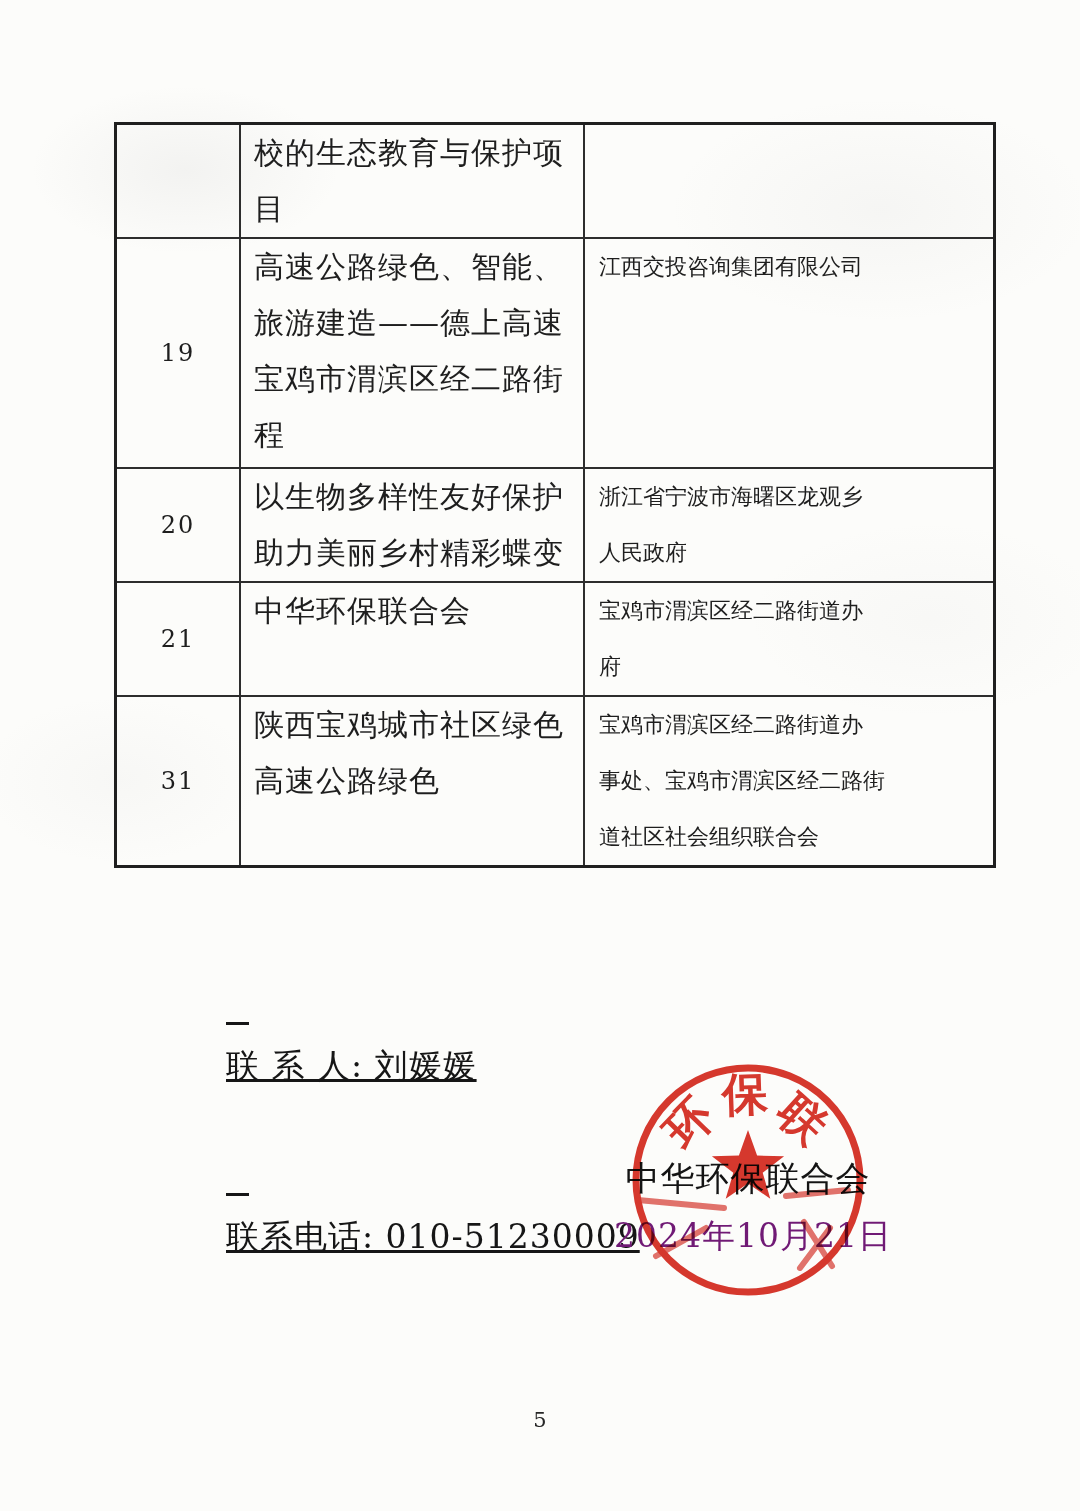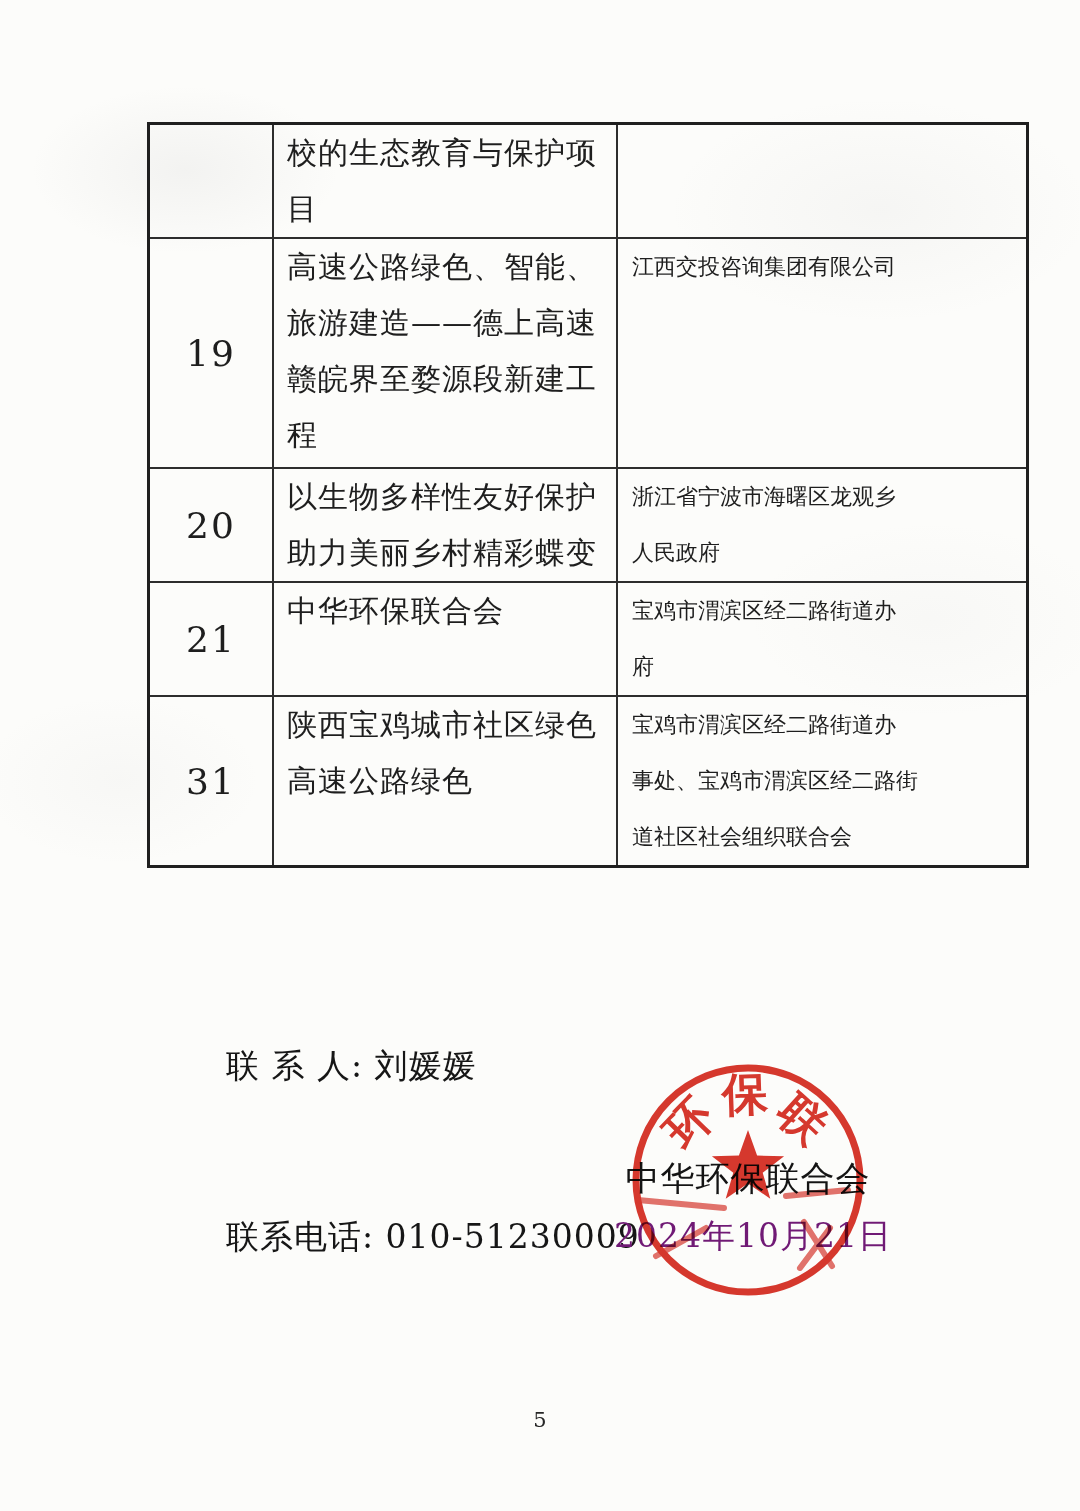--- a/index.html
+++ b/index.html
@@ -15,47 +15,47 @@
   .scan-noise {
     position:absolute; inset:0; pointer-events:none;
     background:
       radial-gradient(220px 120px at 185px 170px, rgba(160,160,160,.10), transparent 70%),
       radial-gradient(300px 160px at 880px 210px, rgba(170,170,170,.08), transparent 70%),
       radial-gradient(200px 120px at 120px 780px, rgba(170,170,170,.06), transparent 70%),
       radial-gradient(260px 140px at 930px 620px, rgba(170,170,170,.05), transparent 70%);
   }
 
   table.awards {
-    position:absolute; left:147px; top:122px;
+    position:absolute; left:114px; top:122px;
     width:837px; border-collapse:collapse; table-layout:fixed;
     border:3px solid #1f1f1f;
     padding-left:24px;
   }
   table.awards td {
     border:2px solid #2d2d2d;
     overflow:hidden;
   }
   td.col-num { width:120px; text-align:center; vertical-align:middle;
-    font-size:36px; letter-spacing:2px; }
+    font-size:24px; letter-spacing:2px; }
   td.col-project { width:325px; vertical-align:top;
     font-size:30px; line-height:56px; letter-spacing:1px;
     padding:0 4px 0 13px; white-space:pre; }
   td.col-org { width:392px; vertical-align:top;
     font-size:22px; line-height:56px; letter-spacing:0px;
     padding:0 2px 0 14px; white-space:pre; }
   tr.row-partial { height:111px; }
   tr.row-19 { height:230px; }
   tr.row-20 { height:83px; }
   tr.row-21 { height:104px; }
   tr.row-22 { height:166px; }
 
   .contact {
     position:absolute; left:226px; top:923px;
     font-size:33px; line-height:57px; letter-spacing:1px;
-    white-space:pre; color:#161616;
+    white-space:pre; color:#161616;text-decoration:underline;
   }
 
   .seal-org-name {
     position:absolute; left:598px; top:1156px; width:300px;
     text-align:center; font-size:34px; letter-spacing:1px;
     color:#141414; z-index:2; white-space:pre;
   }
   .seal-date {
     position:absolute; left:592px; top:1214px; width:300px;
     text-align:right; font-size:33px; letter-spacing:1px;
@@ -85,21 +85,21 @@
       <tr class="row-partial">
     <td class="col-num"></td>
     <td class="col-project">校的生态教育与保护项
 目</td>
     <td class="col-org"></td>
   </tr>
   <tr class="row-19">
     <td class="col-num">19</td>
     <td class="col-project">高速公路绿色、智能、
 旅游建造——德上高速
-赣皖界至婺源段新建工
+宝鸡市渭滨区经二路街
 程</td>
     <td class="col-org">江西交投咨询集团有限公司</td>
   </tr>
   <tr class="row-20">
     <td class="col-num">20</td>
     <td class="col-project">以生物多样性友好保护
 助力美丽乡村精彩蝶变</td>
     <td class="col-org">浙江省宁波市海曙区龙观乡
 人民政府</td>
   </tr>

